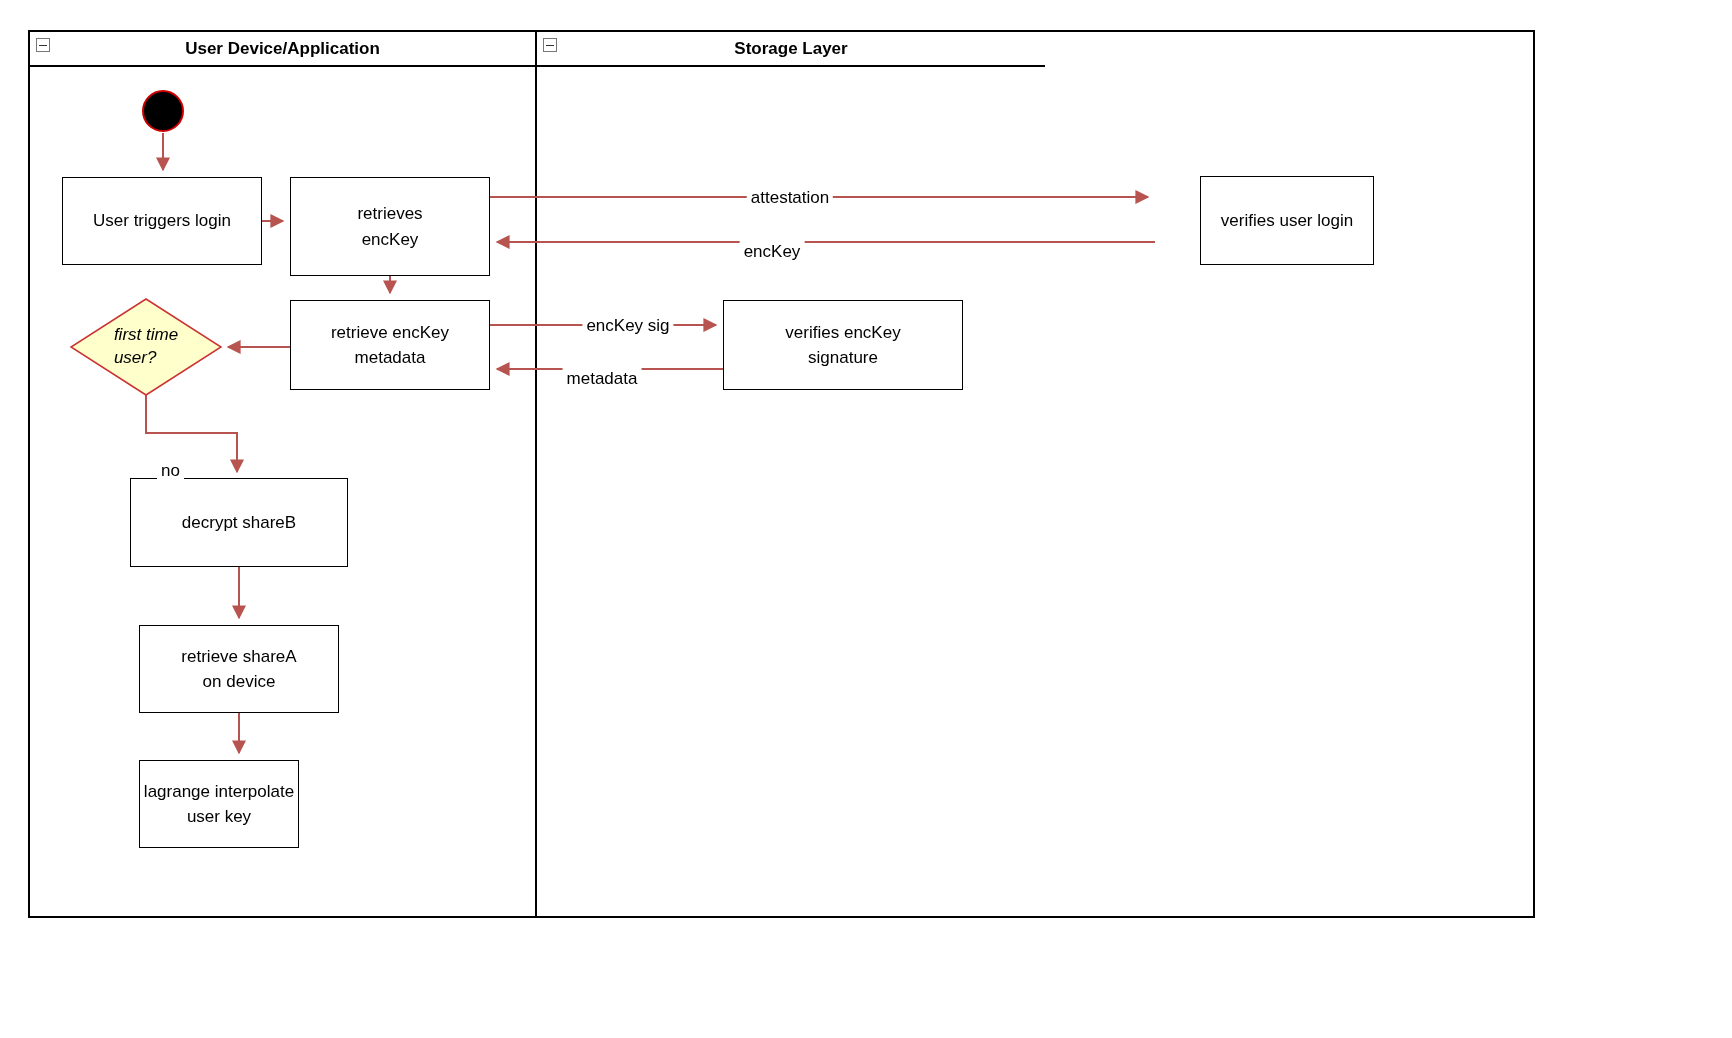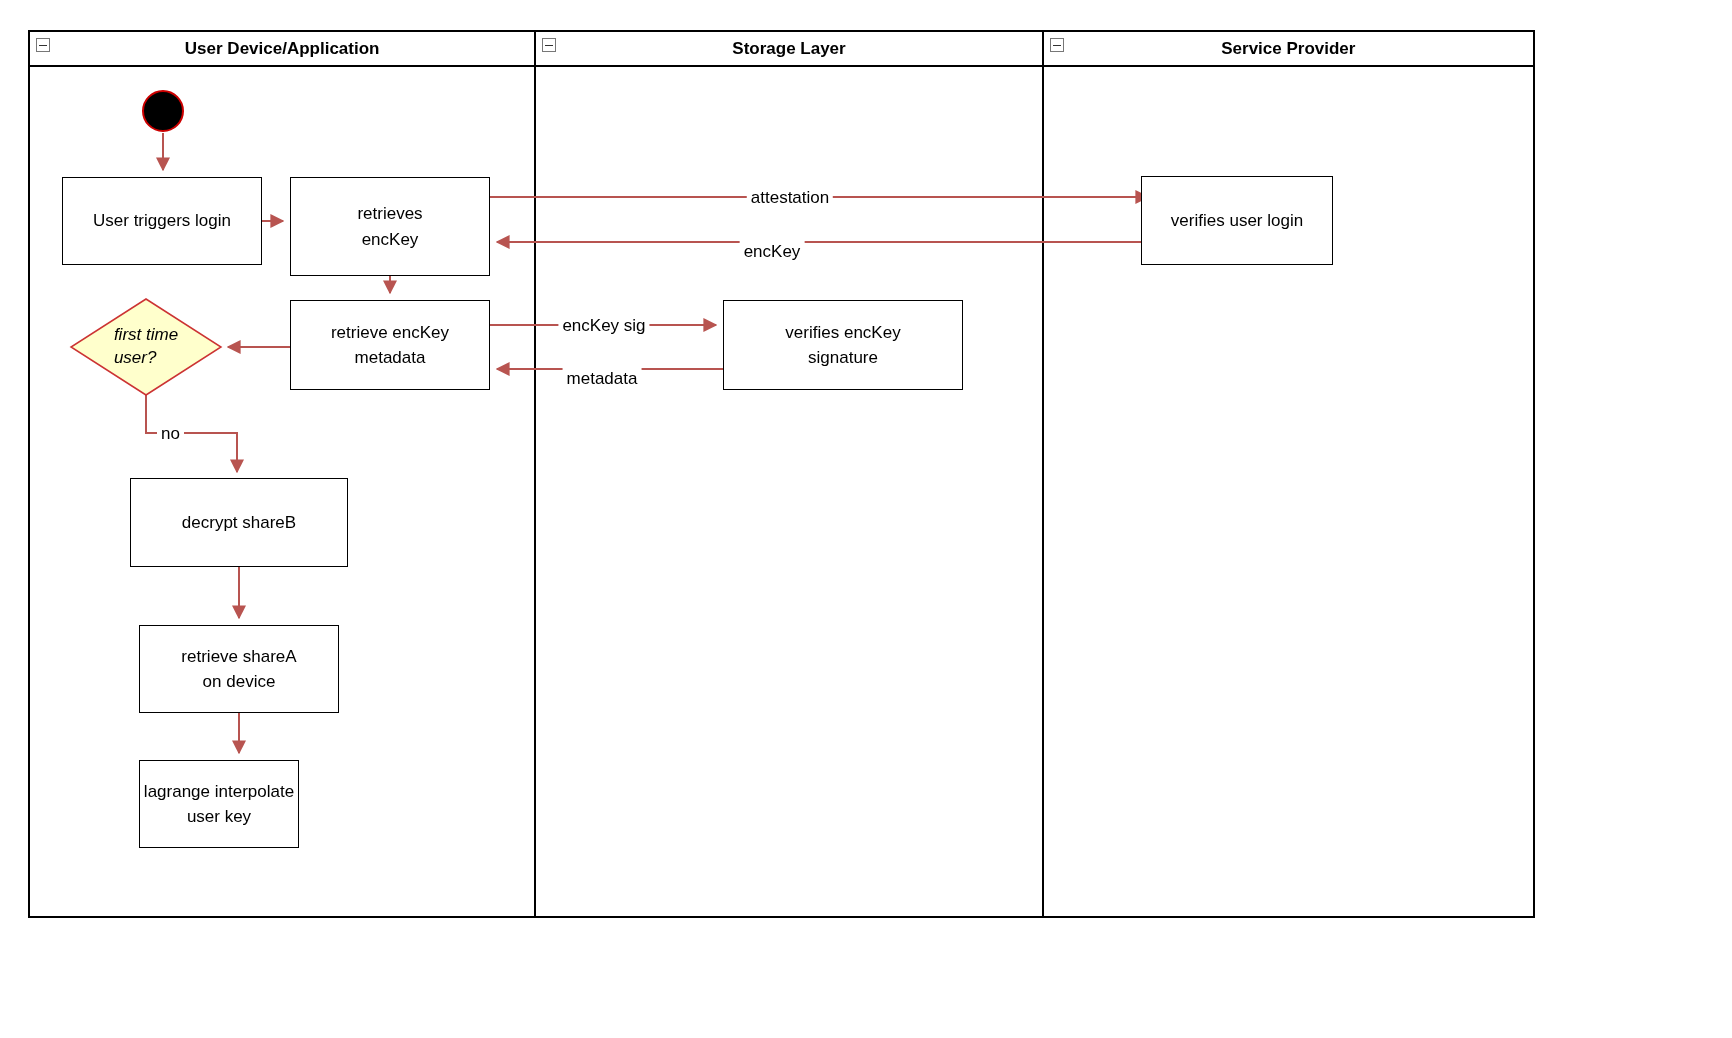--- a/index.html
+++ b/index.html
@@ -25,44 +25,38 @@
 
   
   .node { position: absolute; z-index: 2; background: #fff; border: 1.5px solid #000;
           display: flex; align-items: center; justify-content: center;
           text-align: center; font-size: 17px; line-height: 1.5; white-space: pre-line; }
   .diamond-label { position: absolute; z-index: 2; display: flex; align-items: center;
                    justify-content: center; text-align: left; font-size: 17px;
                    line-height: 1.35; white-space: pre-line; background: transparent; font-style: italic; }
   .edge-label { position: absolute; z-index: 3; background: #fff; padding: 1px 4px;
                 font-size: 17px; transform: translateX(-50%); white-space: nowrap; text-align: right; }
-  .edge-label.plain { transform: none; }
+  .edge-label.plain { transform: none; margin-top: 37px; }
 </style>
 </head>
 <body>
 
 <div class="stage">
 
   <div class="frame">
     <div class="lane" style="width:507px">
       <div class="lane-header">
         <span class="collapse"></span>
         <span>User Device/Application</span>
       </div>
     </div>
     <div class="lane" style="width:508px">
       <div class="lane-header">
         <span class="collapse"></span>
         <span>Storage Layer</span>
-      </div>
-    </div>
-    <div class="lane" style="width:490px">
-      <div class="lane-header">
-        <span class="collapse"></span>
-        <span>Service Provider</span>
       </div>
     </div>
   </div>
 
   <svg class="edges" width="1732" height="1038" viewBox="0 0 1732 1038">
     <defs>
       <marker id="arrow" viewBox="0 0 10 10" refX="9" refY="5" markerWidth="7" markerHeight="7" orient="auto-start-reverse">
         <path d="M0,0 L10,5 L0,10 z" fill="#b85450"></path>
       </marker>
     </defs>
@@ -90,21 +84,21 @@
 metadata</div>
   <div class="diamond-label" style="left:76px; top:317px; width:140px; height:60px">first time
 user?</div>
   <div class="node" style="left:130px; top:478px; width:218px; height:89px">decrypt shareB</div>
   <div class="node" style="left:139px; top:625px; width:200px; height:88px">retrieve shareA
 on device</div>
   <div class="node" style="left:139px; top:760px; width:160px; height:88px">lagrange interpolate
 user key</div>
   <div class="node" style="left:723px; top:300px; width:240px; height:90px">verifies encKey
 signature</div>
-  <div class="node" style="left:1141px; top:176px; width:192px; height:89px">verifies user login</div>
+  <div class="node" style="left:1200px; top:176px; width:174px; height:89px">verifies user login</div>
 
   <div class="edge-label" style="left:790px; top:187px">attestation</div>
   <div class="edge-label" style="left:772px; top:241px">encKey</div>
-  <div class="edge-label" style="left:604px; top:315px">encKey sig</div>
+  <div class="edge-label" style="left:628px; top:315px">encKey sig</div>
   <div class="edge-label" style="left:602px; top:368px">metadata</div>
   <div class="edge-label plain" style="left:157px; top:423px">no</div>
 
 </div>
 
 </body></html>

